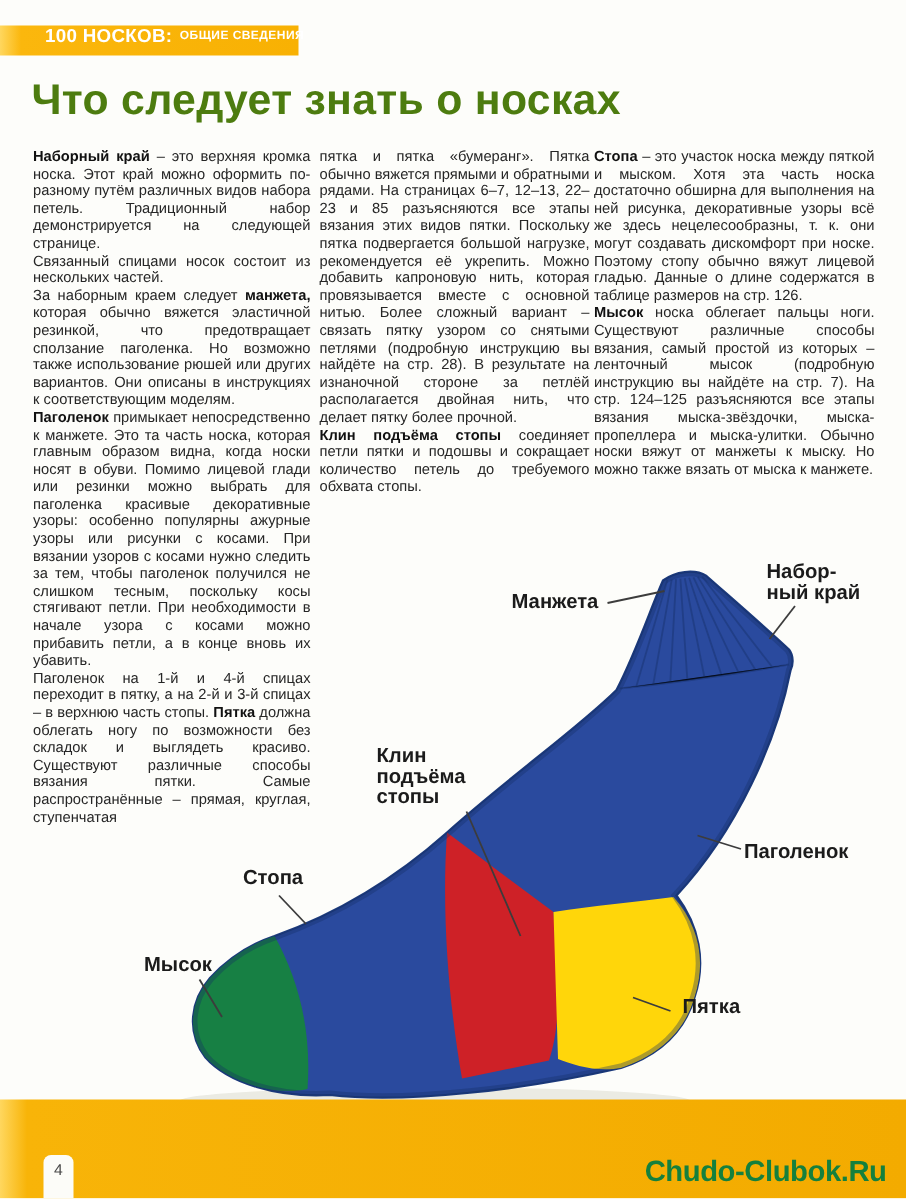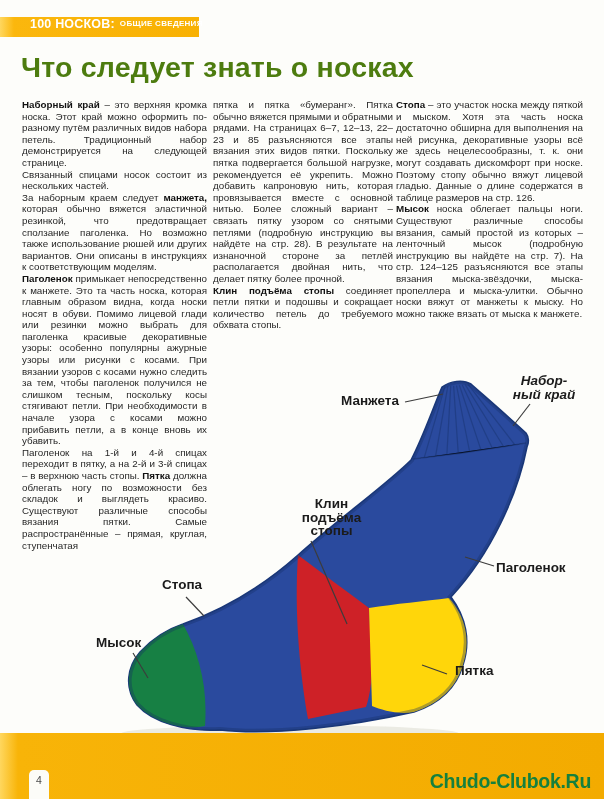--- a/index.html
+++ b/index.html
@@ -19,23 +19,23 @@
   .col p{margin:0;}
   #col1{left:22px;width:185px;}
   #col2{left:213px;width:180px;}
   #col3{left:396px;width:187px;}
   .col b{color:#111;}
   
   .figure{position:absolute;left:0;top:0;width:604px;height:799px;pointer-events:none;}
   .sock-svg{position:absolute;left:80px;top:373px;width:500px;height:372px;}
   .fig-label{position:absolute;font-weight:700;font-size:13.5px;color:#1b1b1b;line-height:13.5px;white-space:pre-line;}
   #lbl-manzheta{left:341px;top:394px;}
-  #lbl-nabor{left:511px;top:374px;width:66px;text-align:center;font-style:italic;}
+  #lbl-nabor{left:511px;top:374px;width:66px;}
   #lbl-pagolenok{left:496px;top:561px;}
-  #lbl-klin{left:251px;top:497px;width:65px;text-align:center;margin-left:48px;}
+  #lbl-klin{left:251px;top:497px;width:65px;text-align:left;}
   #lbl-stopa{left:162px;top:578px;}
   #lbl-mysok{left:96px;top:636px;}
   #lbl-pyatka{left:455px;top:664px;}
   
   .footer-band{position:absolute;left:0;top:733px;width:604px;height:66px;
         background:linear-gradient(90deg,#ffd75e 0px,#f8b408 18px,#f3ab00 100%);}
   .page-tab{position:absolute;left:29px;top:770px;width:20px;height:29px;background:#fcfcf8;
         border-radius:5px 5px 0 0;color:#4a4a4a;font-size:10.5px;text-align:center;
         box-sizing:border-box;padding-top:4px;}
   .watermark{position:absolute;right:13px;top:770px;font-size:19.5px;font-weight:800;

